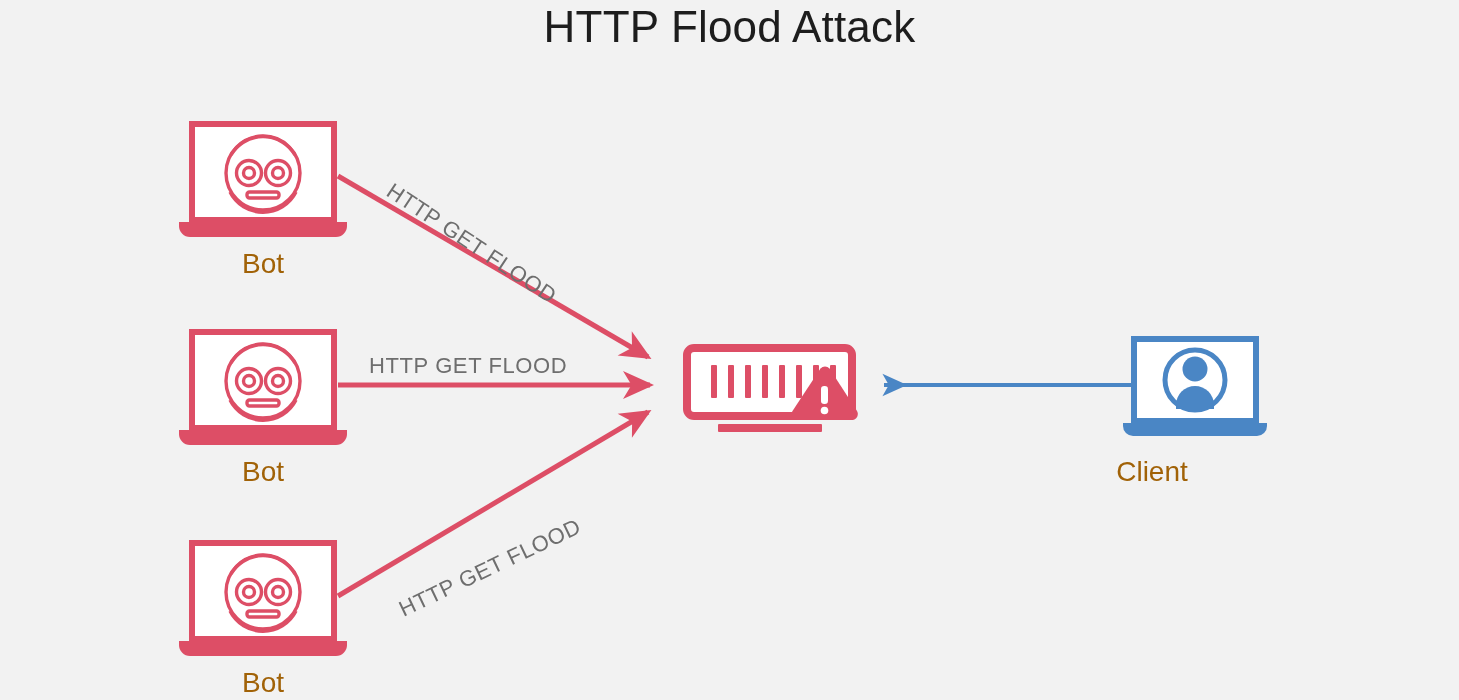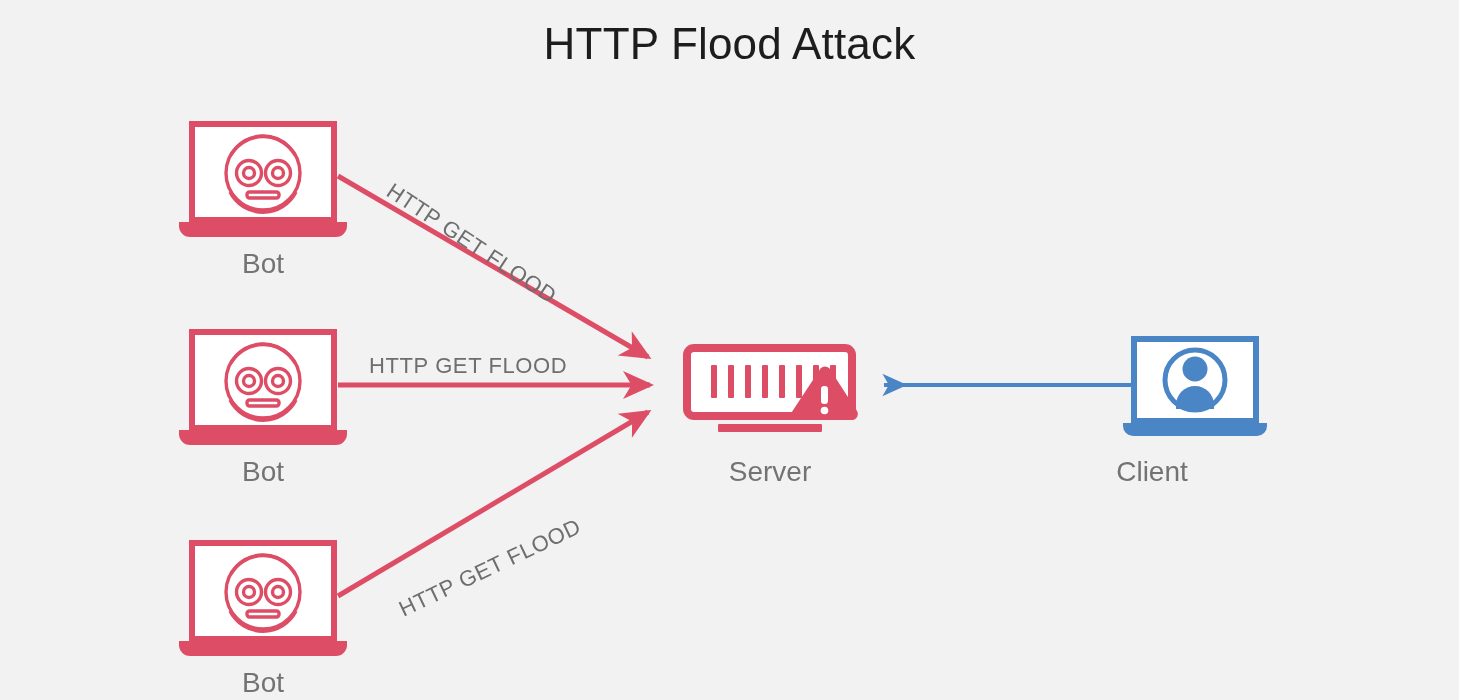--- a/index.html
+++ b/index.html
@@ -33,27 +33,26 @@
     position: absolute;
     top: 2px;
     left: 0;
     width: 1459px;
     text-align: center;
     font-size: 44px;
     font-weight: 400;
     color: #1d1d1d;
     letter-spacing: 0.2px;
     font-family: "Liberation Sans", sans-serif;
-    margin-top: 17px;
   }
   .node-label {
     position: absolute;
     text-align: center;
     font-size: 28px;
-    color: #737373;
+    color: #a16207;
     font-family: "Liberation Sans", sans-serif;
     white-space: nowrap;
   }
   .edge-label {
     position: absolute;
     font-size: 22px;
     color: #6e6e6e;
     font-family: "Liberation Sans", sans-serif;
     white-space: nowrap;
     letter-spacing: 0.6px;
@@ -176,21 +175,20 @@
         <circle cx="1195" cy="369" r="12.5" fill="#4a86c5"></circle>
         <path d="M1176,405 a19,19 0 0 1 38,0 Z" fill="#4a86c5"></path>
         <path d="M1176,403 h38 v6 h-38 Z" fill="#4a86c5"></path>
       </g>
     </g>
   </svg>
 
   <div class="node-label" style="left:183px; top:248px; width:160px;">Bot</div>
   <div class="node-label" style="left:183px; top:456px; width:160px;">Bot</div>
   <div class="node-label" style="left:183px; top:667px; width:160px;">Bot</div>
-  <div class="node-label" style="left:690px; top:456px; width:160px;">Server</div>
   <div class="node-label" style="left:1072px; top:456px; width:160px;">Client</div>
 
   <div class="edge-label rot-down" style="left:396px; top:178px;">HTTP GET FLOOD</div>
 
   <div class="edge-label" style="left:369px; top:353px;">HTTP GET FLOOD</div>
 
   <div class="edge-label rot-up" style="left:395px; top:599px;">HTTP GET FLOOD</div>
 
 </div>
 

